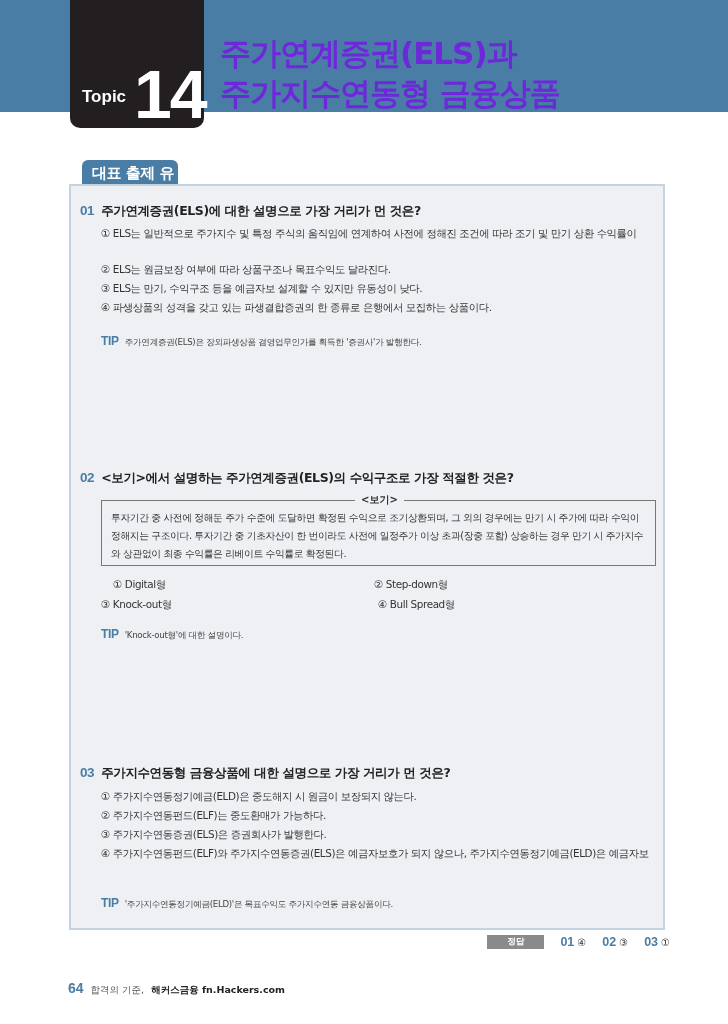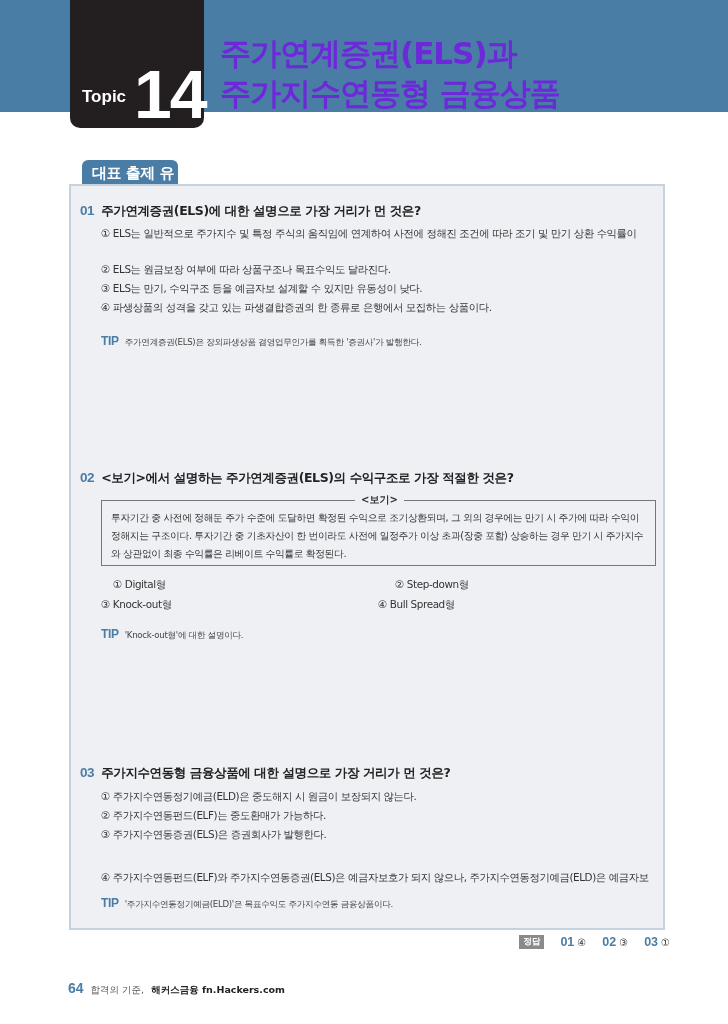--- a/index.html
+++ b/index.html
@@ -65,21 +65,21 @@
     }
     .bogi-text {
       position: absolute; left: 111px; top: 509px; width: 538px;
       font-size: 9.8px; line-height: 18px; color: #333333; letter-spacing: -0.4px;
     }
 
     .answers {
       position: absolute; right: 58px; top: 935px; display: flex; align-items: center; gap: 8px;
       font-size: 11px; white-space: nowrap;
     }
-    .ans-badge { background: #8a8a8a; color: #ffffff; font-size: 8.5px; padding: 1px 4px; font-weight: bold; }
+    .ans-badge { background: #8a8a8a; color: #ffffff; font-size: 8.5px; padding: 1px 20px; font-weight: bold; }
     .ans-num { color: #4a7da6; font-weight: bold; font-family: "Liberation Sans", sans-serif; font-size: 12.5px; }
     .ans-val { color: #333333; font-size: 10px; margin-left: 3px; }
     .ans-group { margin-left: 8px; }
 
     .footer {
       position: absolute; left: 68px; top: 980px; display: flex; align-items: baseline; gap: 7px; white-space: nowrap;
     }
     .page-num { color: #4a7da6; font-weight: bold; font-size: 14px; font-family: "Liberation Sans", sans-serif; }
     .footer-text { font-size: 9.5px; color: #555555; }
     .footer-brand { font-size: 9.5px; color: #222222; font-weight: bold; }
@@ -124,21 +124,21 @@
   <span class="q-num">02</span><span>&lt;보기&gt;에서 설명하는 주가연계증권(ELS)의 수익구조로 가장 적절한 것은?</span>
 </div>
 <div class="bogi-box"></div>
 <div class="bogi-label">&lt;보기&gt;</div>
 <div class="bogi-text">투자기간 중 사전에 정해둔 주가 수준에 도달하면 확정된 수익으로 조기상환되며, 그 외의 경우에는 만기 시 주가에 따라 수익이 정해지는 구조이다. 투자기간 중 기초자산이 한 번이라도 사전에 일정주가 이상 초과(장중 포함) 상승하는 경우 만기 시 주가지수와 상관없이 최종 수익률은 리베이트 수익률로 확정된다.</div>
 
 <div class="opt" style="top:576px;margin-left:12px;">
   <span>①</span>
   <span>Digital형</span>
 </div>
-<div class="opt" style="top:576px; left:395px;">
+<div class="opt" style="top:576px; left:374px;">
   <span>②</span>
   <span>Step-down형</span>
 </div>
 <div class="opt" style="top:596px;">
   <span>③</span>
   <span>Knock-out형</span>
 </div>
 <div class="opt" style="top:596px; left:378px;">
   <span>④</span>
   <span>Bull Spread형</span>
@@ -155,21 +155,21 @@
   <span>주가지수연동정기예금(ELD)은 중도해지 시 원금이 보장되지 않는다.</span>
 </div>
 <div class="opt" style="top:807px;">
   <span>②</span>
   <span>주가지수연동펀드(ELF)는 중도환매가 가능하다.</span>
 </div>
 <div class="opt" style="top:826px;">
   <span>③</span>
   <span>주가지수연동증권(ELS)은 증권회사가 발행한다.</span>
 </div>
-<div class="opt" style="top:845px;margin-top:24px;">
+<div class="opt" style="top:845px;">
   <span>④</span>
   <span>주가지수연동펀드(ELF)와 주가지수연동증권(ELS)은 예금자보호가 되지 않으나, 주가지수연동정기예금(ELD)은 예금자보</span>
 </div>
 <div class="tip" style="top:896px;">
   <span class="tip-label">TIP</span><span>'주가지수연동정기예금(ELD)'은 목표수익도 주가지수연동 금융상품이다.</span>
 </div>
 
 <div class="answers">
   <span class="ans-badge">정답</span>
   <span class="ans-group">

